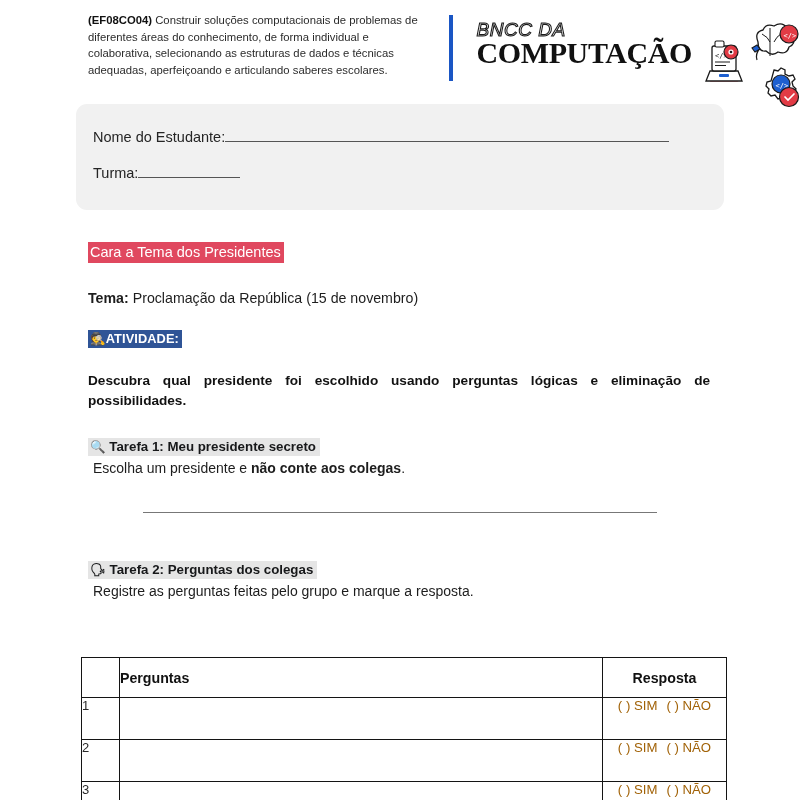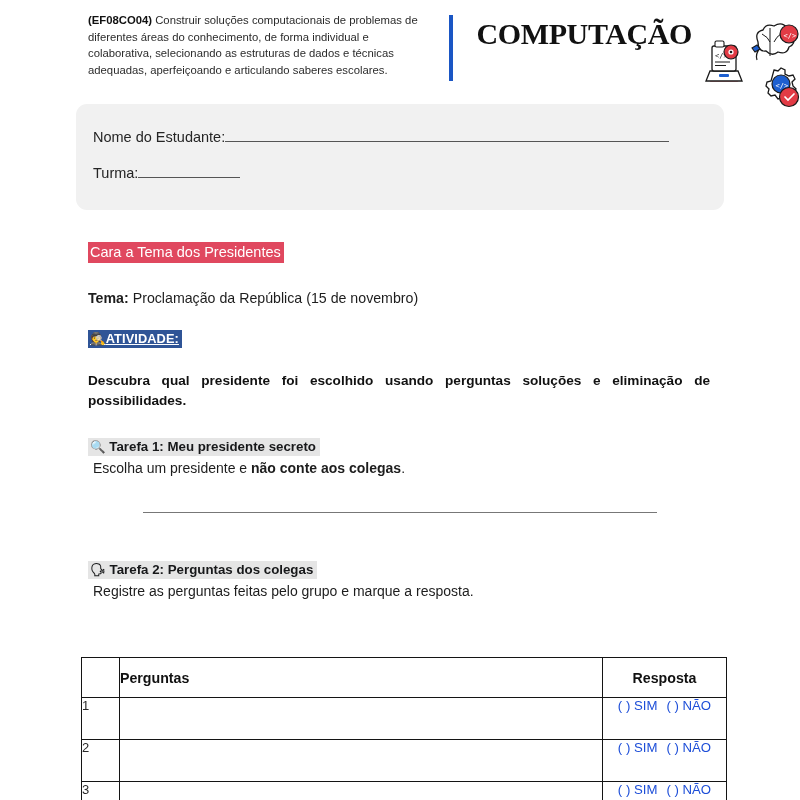--- a/index.html
+++ b/index.html
@@ -129,21 +129,20 @@
   .line-tema b { font-weight: bold; }
   .hl-blue-dark {
     display: inline-block;
     background: #2f5496;
     color: #ffffff;
     font-size: 12.8px;
     font-weight: bold;
     padding: 1px 3px 2px 2px;
     margin-top: 24px;
     letter-spacing: 0.1px;
-    text-decoration: underline;
   }
   .para-bold {
     margin-top: 23px;
     font-size: 13.6px;
     font-weight: bold;
     text-align: justify;
     line-height: 1.52;
     color: #111;
     width: 622px;
   }
@@ -210,40 +209,41 @@
   .th-resp { }
   .q-table td { height: 41px; }
   .td-num {
     font-size: 13px;
     color: #2a2a2a;
     padding: 3px 0 0 6px;
   }
   .td-resp {
     text-align: center;
     font-size: 13.2px;
-    color: #1d4ed8;
+    color: #a16207;
     vertical-align: middle;
     white-space: nowrap;
     margin-top: 16px;
   }
   .resp-gap { display: inline-block; width: 9px; }
 </style>
 </head>
 <body>
 
 <div class="header">
 
   <div class="skill-text">
     <span class="skill-code">(EF08CO04)</span><span> Construir soluções computacionais de problemas de diferentes áreas do conhecimento, de forma individual e colaborativa, selecionando as estruturas de dados e técnicas adequadas, aperfeiçoando e articulando saberes escolares.</span>
   </div>
 
   <div class="blue-bar"></div>
 
   <div class="logo-wrap">
     <div class="logo-type">
+      <span class="logo-top">BNCC DA</span>
       <span class="logo-bottom">COMPUTAÇÃO</span>
     </div>
 
     <div class="logo-art">
       <svg width="100" height="92" viewBox="0 0 100 92">
 
         <g>
           <rect x="9" y="56" width="30" height="3.5" rx="1.7" fill="#e23b45"></rect>
           <path d="M6 59 L42 59 L38 49 L10 49 Z" fill="#ffffff" stroke="#1a1a1a" stroke-width="1.3"></path>
           <rect x="19" y="52" width="10" height="3" rx="1" fill="#1d5fd0"></rect>
@@ -295,21 +295,21 @@
 
   <div class="line-tema">
     <b>Tema:</b>
     <span>Proclamação da República  (15 de novembro)</span>
   </div>
 
   <div>
     <span class="hl-blue-dark"><span class="emoji">🕵</span><span>ATIVIDADE:</span></span>
   </div>
 
-  <div class="para-bold">Descubra qual presidente foi escolhido usando perguntas soluções e eliminação de possibilidades.</div>
+  <div class="para-bold">Descubra qual presidente foi escolhido usando perguntas lógicas e eliminação de possibilidades.</div>
 
   <div class="tarefa1-head">
     <span class="hl-blue-light"><span class="emoji">🔍</span> <span>Tarefa 1: Meu presidente secreto</span></span>
   </div>
 
   <div class="sub-line"><span>Escolha um presidente e </span><b>não conte aos colegas</b><span>.</span></div>
 
 
   <div class="answer-rule"></div>
 

